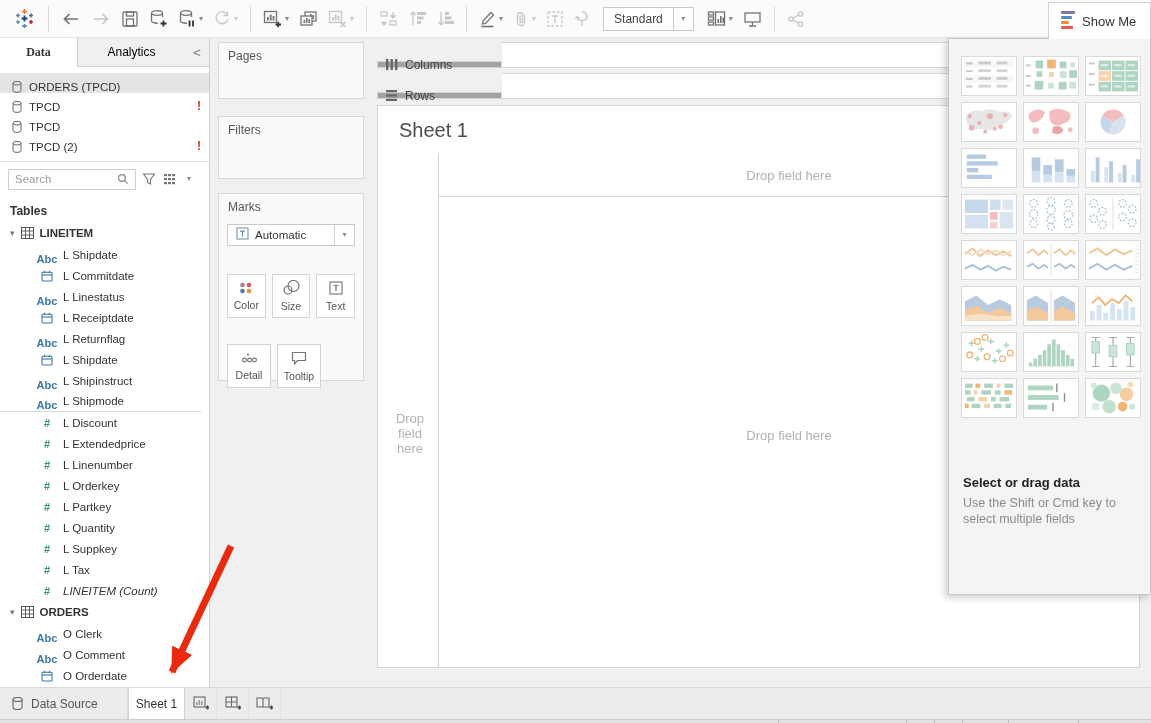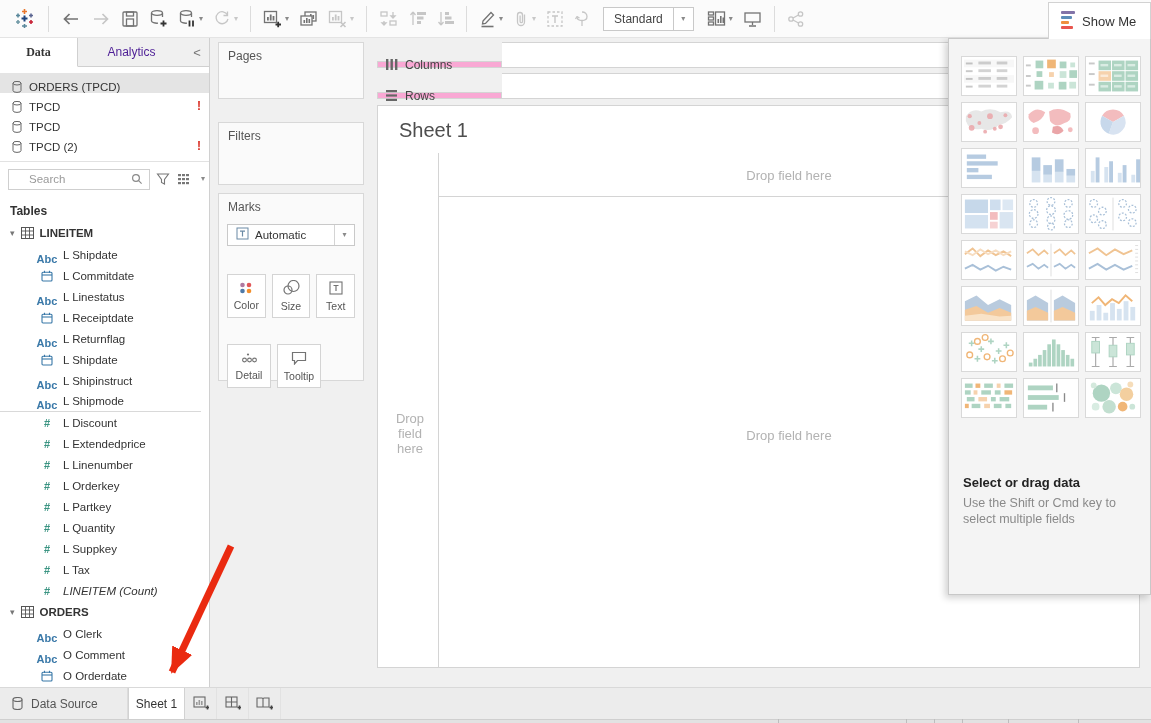--- a/index.html
+++ b/index.html
@@ -22,28 +22,28 @@
     padding-left:12px; font-size:13px; color:#333; cursor:pointer; z-index:31; }
   .sm-bars div { height:3px; margin-bottom:2px; border-radius:1px; }
 
   
   #sidebar { position:absolute; left:0; top:38px; width:210px; height:649px; background:#fff;
     border-right:1px solid #d0d0d0; overflow:hidden; }
   #side-tabs { display:flex; height:29px; font-size:12px; border-bottom:1px solid #d0d0d0; background:#f0f0f0; }
   .side-tab { display:flex; align-items:center; justify-content:center; cursor:pointer; }
   .side-tab.active { background:#fff; font-weight:bold; border-right:1px solid #d0d0d0; border-bottom:1px solid #fff; margin-bottom:-1px;font-family:Liberation Serif, serif; }
   #tab-data { width:78px; }
-  #tab-analytics { width:107px; color:#4c1d95; }
+  #tab-analytics { width:107px; color:#000000; }
   #side-collapse { margin-left:auto; width:24px; display:flex; align-items:center; justify-content:center; color:#777; font-size:13px; cursor:pointer; }
   .ds-item { height:20px; display:flex; align-items:flex-end; gap:7px; padding:0 8px 0 12px; font-size:11.5px; color:#333; cursor:pointer; }
   .ds-item.sel { background:#e4e4e4; }
   .ds-item .warn { margin-left:auto; color:#d93025; font-weight:bold; font-size:12px; }
   #ds-list { padding-top:6px; padding-bottom:8px; border-bottom:1px solid #e2e2e2; }
   #search-row { display:flex; align-items:center; height:34px; padding:0 6px 0 8px; gap:4px; }
-  #search-box { flex:0 0 128px; height:21px; border:1px solid #cfcfcf; display:flex; align-items:center; padding:0 4px 0 20px; background:#fff; }
+  #search-box { flex:0 0 128px; height:21px; border:1px solid #cfcfcf; display:flex; align-items:center; padding:0 4px 0 6px; background:#fff; }
   #search-box input { border:none; outline:none; width:100px; font-size:11.5px; color:#333; font-family:inherit; background:transparent; }
   #search-box input::placeholder { color:#9a9a9a; }
   .mini-ic { display:flex; align-items:center; justify-content:center; cursor:pointer; padding:2px; }
   #tables-label { font-size:12px; font-weight:bold; padding:8px 0 4px 10px; color:#333; }
   .group-header { height:22px; display:flex; align-items:center; gap:6px; padding-left:10px; cursor:pointer; }
   .group-header .gname { font-size:11.5px; font-weight:bold; }
   .chev { color:#777; font-size:9px; }
   .field-row { height:21px; display:flex; align-items:center; gap:7px; padding-left:38px; font-size:11.5px; color:#333; cursor:pointer; }
   .field-row .ficon { width:18px; display:flex; justify-content:center; }
   .field-row.divider { border-bottom:1px solid #d9d9d9; margin-right:8px; }
@@ -60,21 +60,21 @@
   #mark-type .mt-ic { margin:0 6px 0 8px; }
   #mark-type .mt-val { font-size:11.5px; color:#333; flex:1; }
   #mark-type .dd { width:20px; align-self:stretch; border-left:1px solid #d4d4d4; display:flex; align-items:center; justify-content:center; }
   .mbtn-row { display:flex; gap:6px; padding:0 8px; margin-bottom:6px; }
   .mbtn { width:44px; height:44px; background:#fff; border:1px solid #d4d4d4; display:flex; flex-direction:column;
     align-items:center; justify-content:center; gap:3px; font-size:10.5px; color:#555; cursor:pointer;margin-top:20px; }
 
   
   #canvas-region { position:absolute; left:371px; top:38px; width:780px; height:649px; background:#f0f0f0; }
   .shelf { position:absolute; left:6px; height:26px; display:flex; }
-  .shelf-label { width:125px; background:#f9a8d4; border:1px solid #d4d4d4; display:flex; align-items:center; gap:7px;
+  .shelf-label { width:125px; background:#a3a3a3; border:1px solid #d4d4d4; display:flex; align-items:center; gap:7px;
     padding-left:8px; font-size:12px; color:#444;margin-top:19px; }
   .shelf-area { width:638px; background:#fff; border:1px solid #d4d4d4; border-left:none; }
   #sheet-area { position:absolute; left:6px; top:67px; width:763px; height:563px; background:#fff; border:1px solid #d4d4d4; }
   #sheet-title { position:absolute; left:21px; top:13px; font-size:20px; color:#4e4e4e; }
   #v-divider { position:absolute; left:60px; top:47px; width:1px; height:515px; background:#d4d4d4; }
   #h-divider { position:absolute; left:0px; top:90px; width:762px; height:1px; background:#d4d4d4; }
   .dropzone { position:absolute; color:#b2b2b2; font-size:13px; text-align:center; }
 
   
   #showme { position:absolute; left:948px; top:38px; width:203px; height:557px; background:#f4f4f4;
@@ -564,21 +564,21 @@
         </span>
         <span class="flabel">O Orderdate</span>
       </div>
     </div>
 </div>
 
 <div id="cards">
   <div class="card" style="top:4px; height:57px;">
     <div class="clabel">Pages</div>
   </div>
-  <div class="card" style="top:84px; height:63px;">
+  <div class="card" style="top:78px; height:63px;">
     <div class="clabel">Filters</div>
   </div>
   <div class="card" id="marks-card" style="top:155px; height:188px;">
     <div class="clabel">Marks</div>
     <div id="mark-type">
       <span class="mt-ic">
         <svg width="13" height="13" viewBox="0 0 13 13">
             <rect x="1" y="1" width="11" height="11" fill="none" stroke="#6b8aa5"></rect>
             <path d="M4 4.2 H9 M6.5 4.2 V9.5" stroke="#6b8aa5" stroke-width="1.2"></path>
           </svg>

